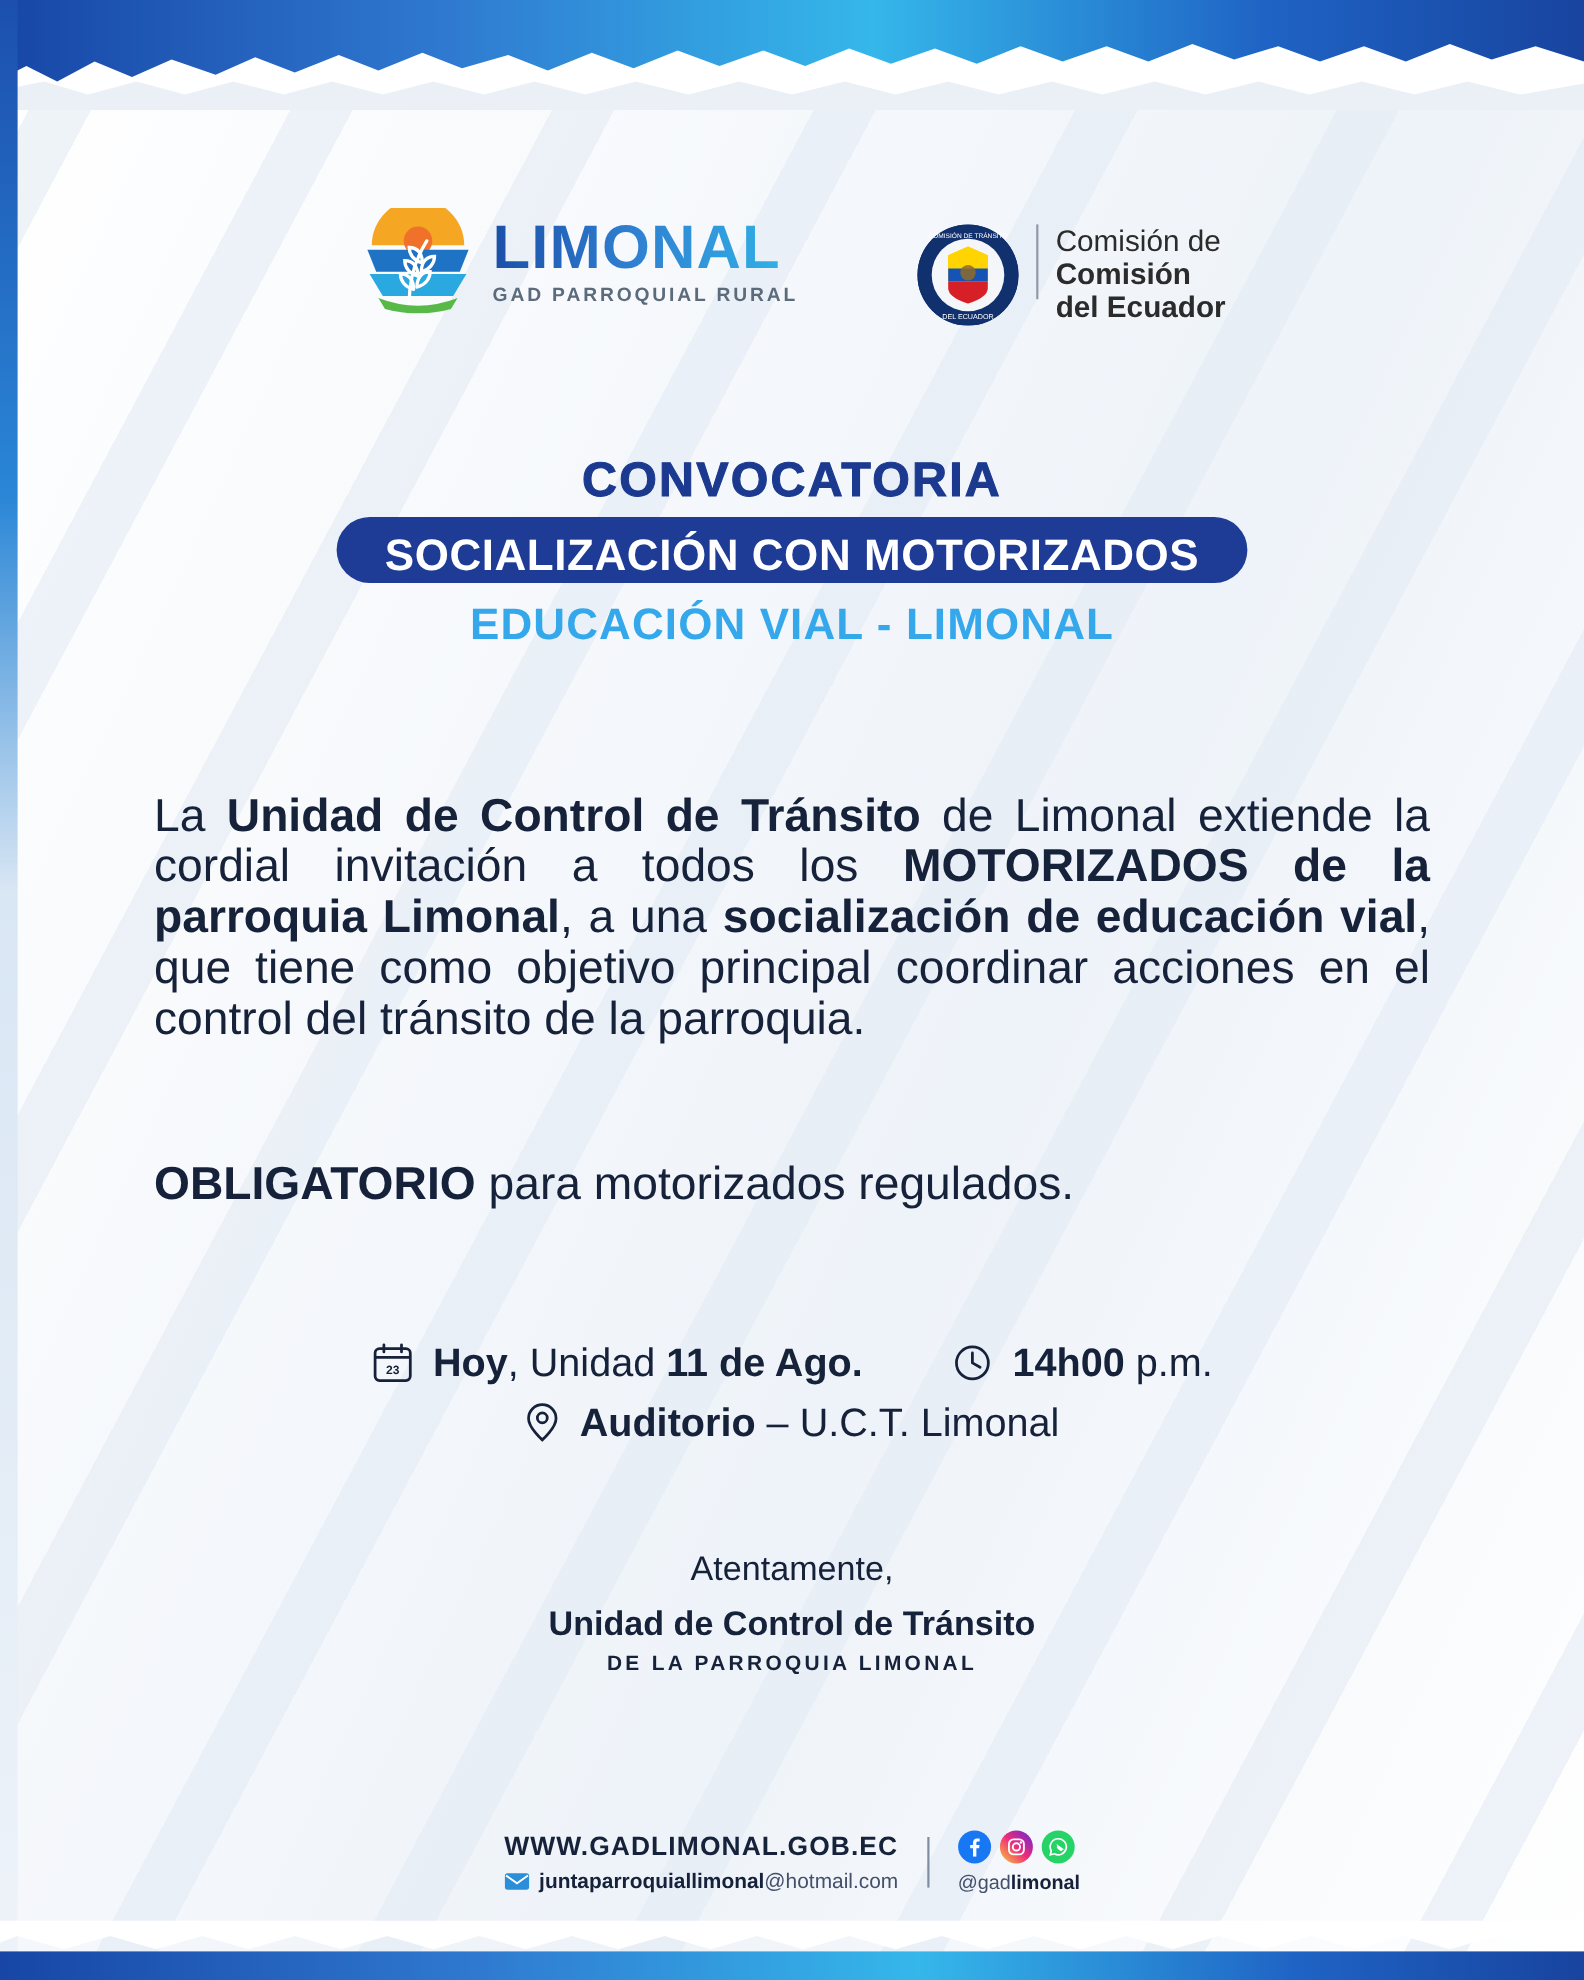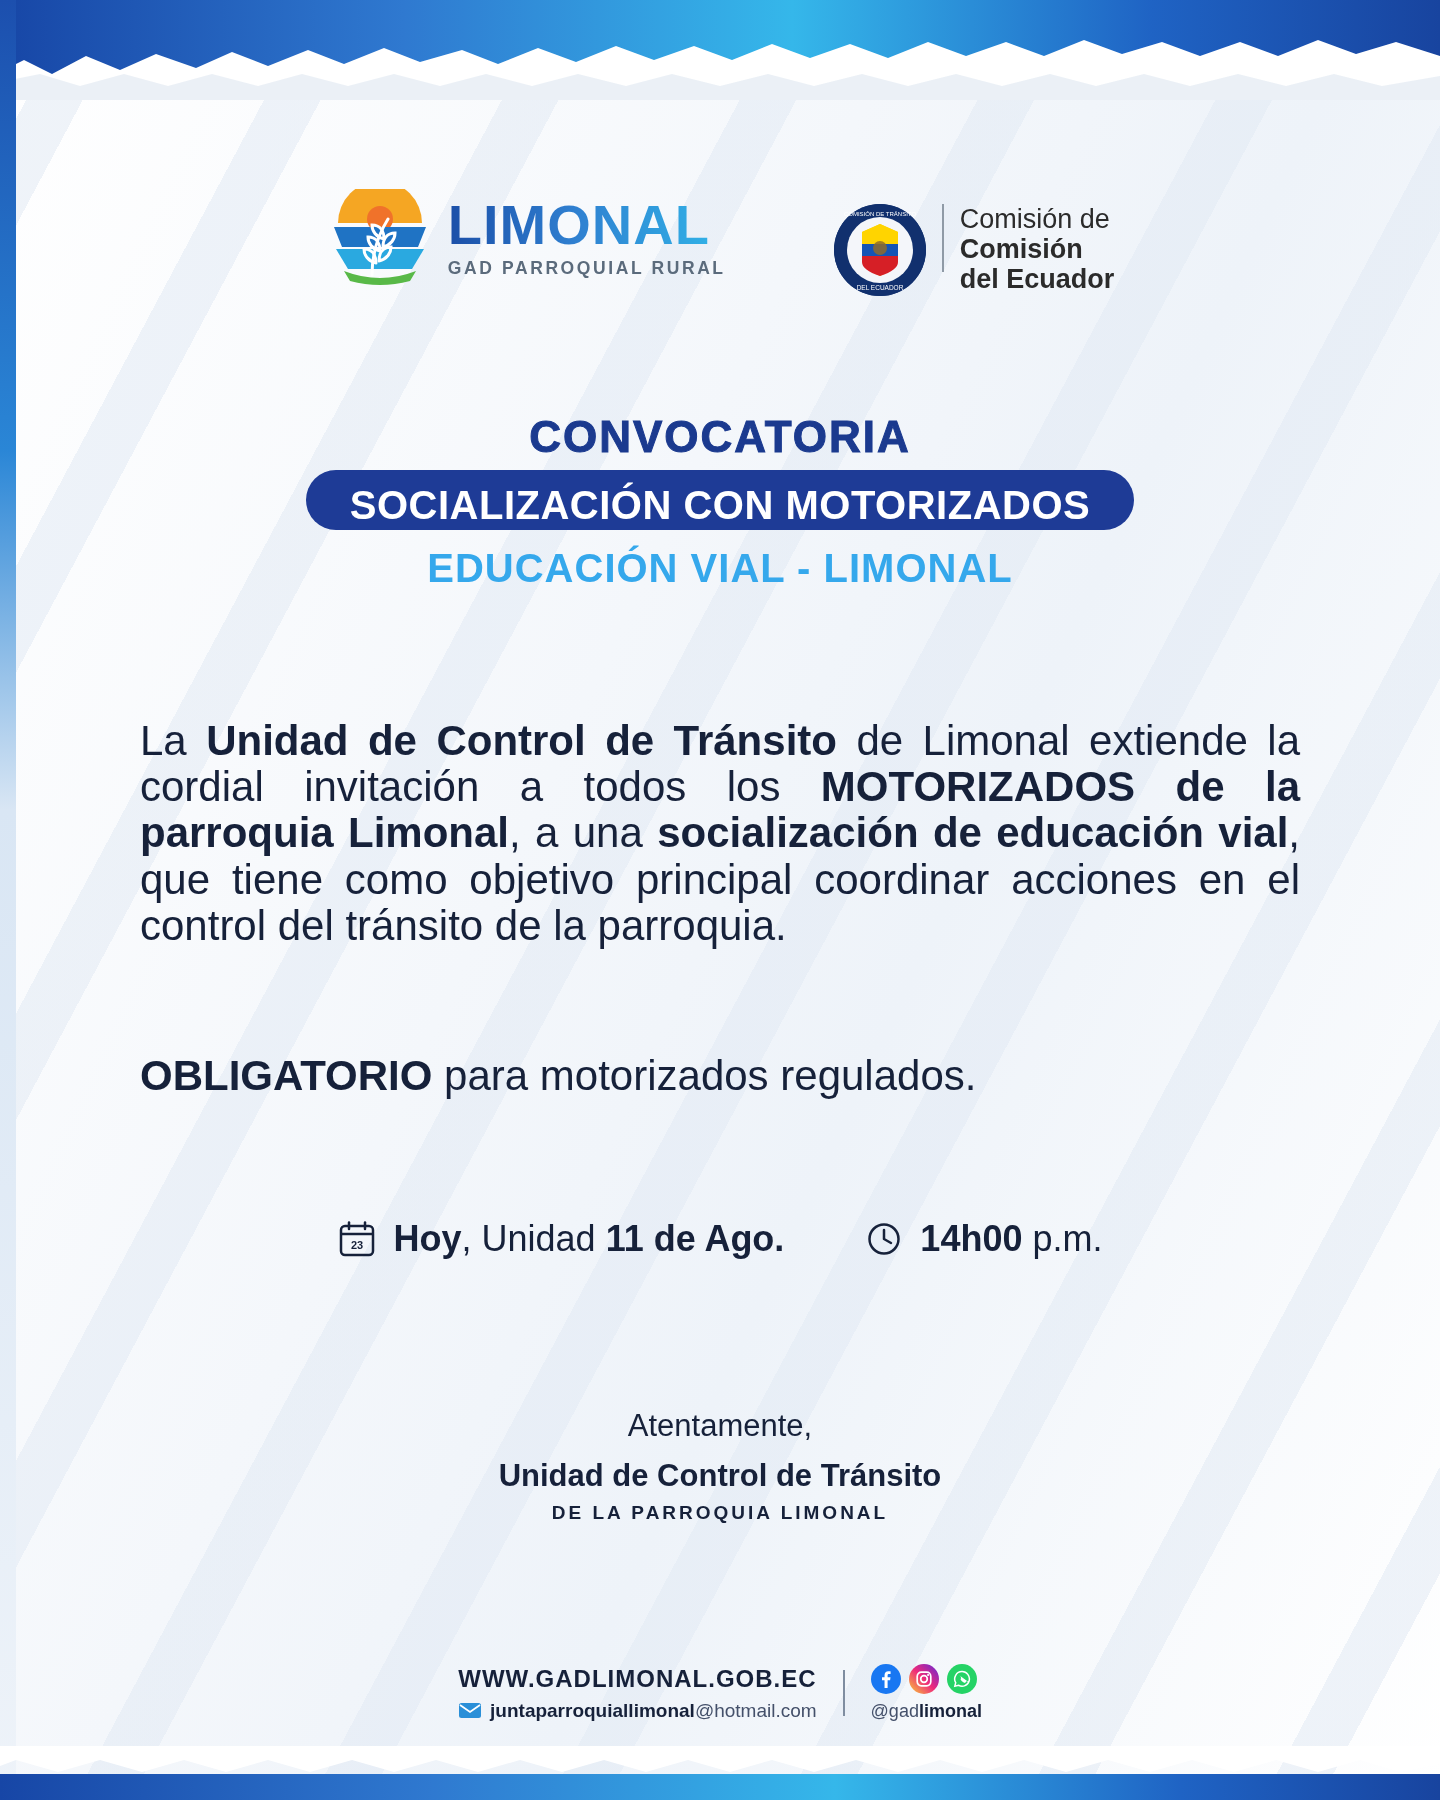--- a/index.html
+++ b/index.html
@@ -378,20 +378,31 @@
         <svg width="36" height="36" viewBox="0 0 36 36">
           <circle cx="18" cy="18" r="14.5" fill="none" stroke="#16213a" stroke-width="2.5"></circle>
           <path d="M18 9 L18 18 L25 22" fill="none" stroke="#16213a" stroke-width="2.5" stroke-linecap="round" stroke-linejoin="round"></path>
         </svg>
       </span>
       <span>
         <span class="b">14h00</span><span> p.m.</span>
       </span>
     </div>
 
+    <div class="when-row second">
+      <span class="icon-inline">
+        <svg width="32" height="38" viewBox="0 0 32 38">
+          <path d="M16 3 C9 3 3.5 8.5 3.5 15.5 C3.5 24 16 35 16 35 C16 35 28.5 24 28.5 15.5 C28.5 8.5 23 3 16 3 Z" fill="none" stroke="#16213a" stroke-width="2.5"></path>
+          <circle cx="16" cy="15" r="4.5" fill="none" stroke="#16213a" stroke-width="2.5"></circle>
+        </svg>
+      </span>
+      <span>
+        <span class="b">Auditorio</span><span> – U.C.T. Limonal</span>
+      </span>
+    </div>
   </div>
 
   <div class="sign">
     <div class="sign-at">Atentamente,</div>
     <div class="sign-unit">Unidad de Control de Tránsito</div>
     <div class="sign-par">DE LA PARROQUIA LIMONAL</div>
   </div>
 
   <div class="footer">
     <div class="footer-left">

